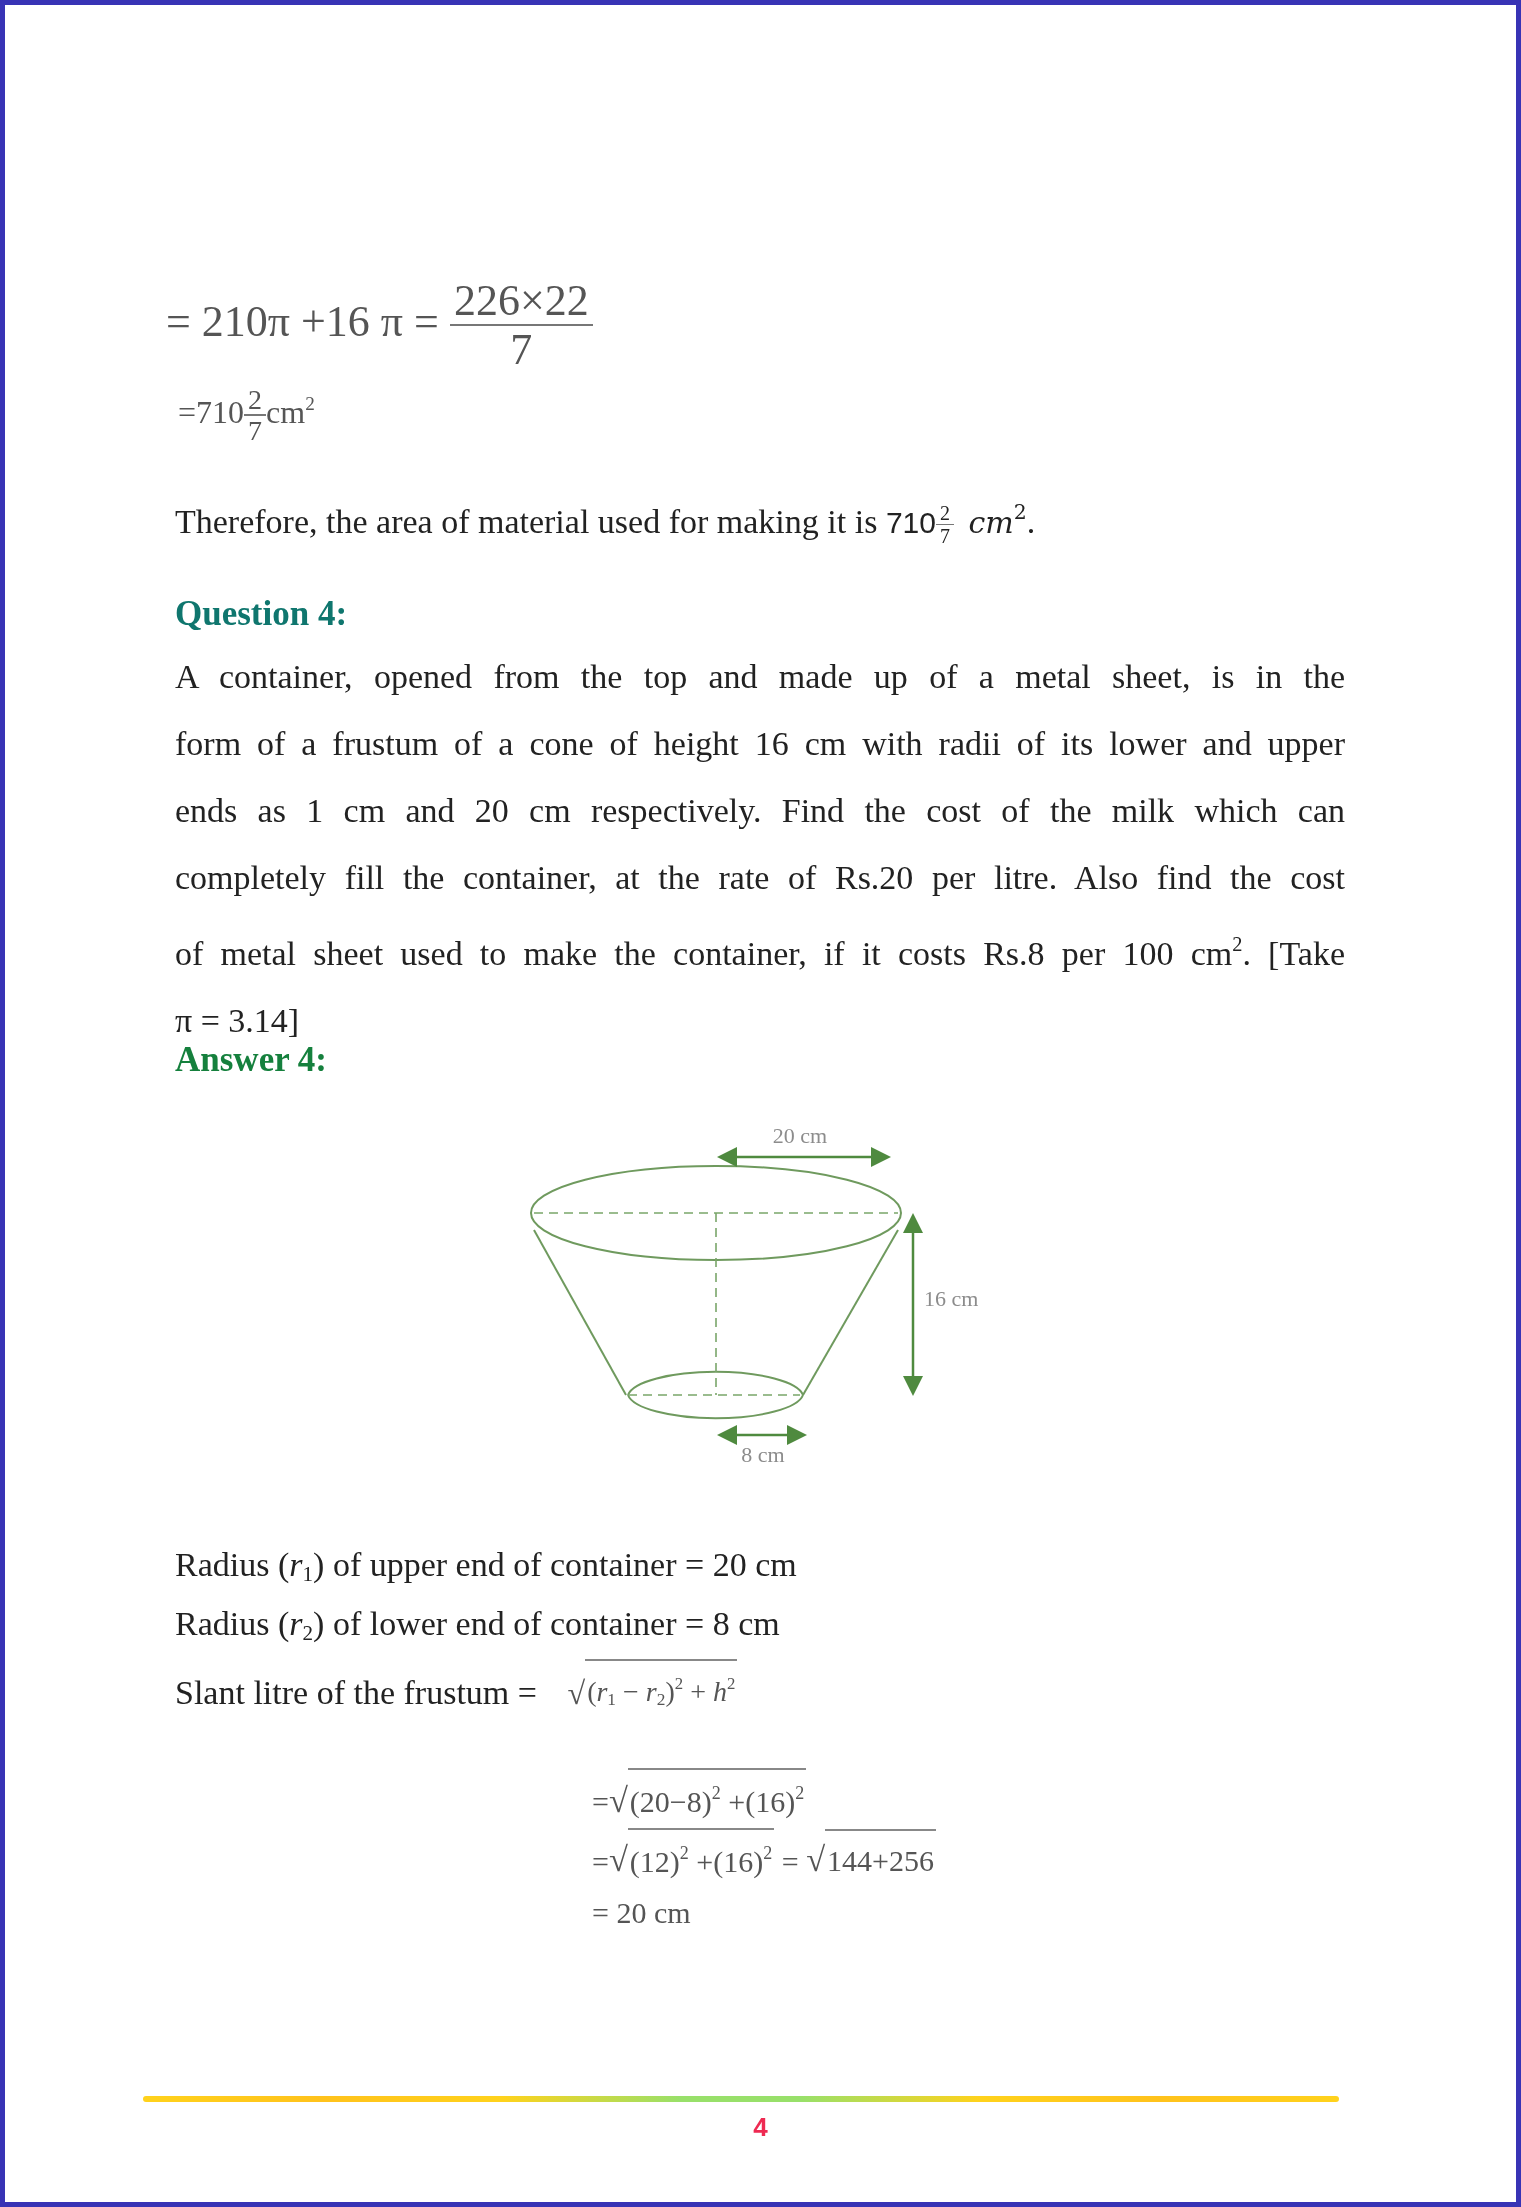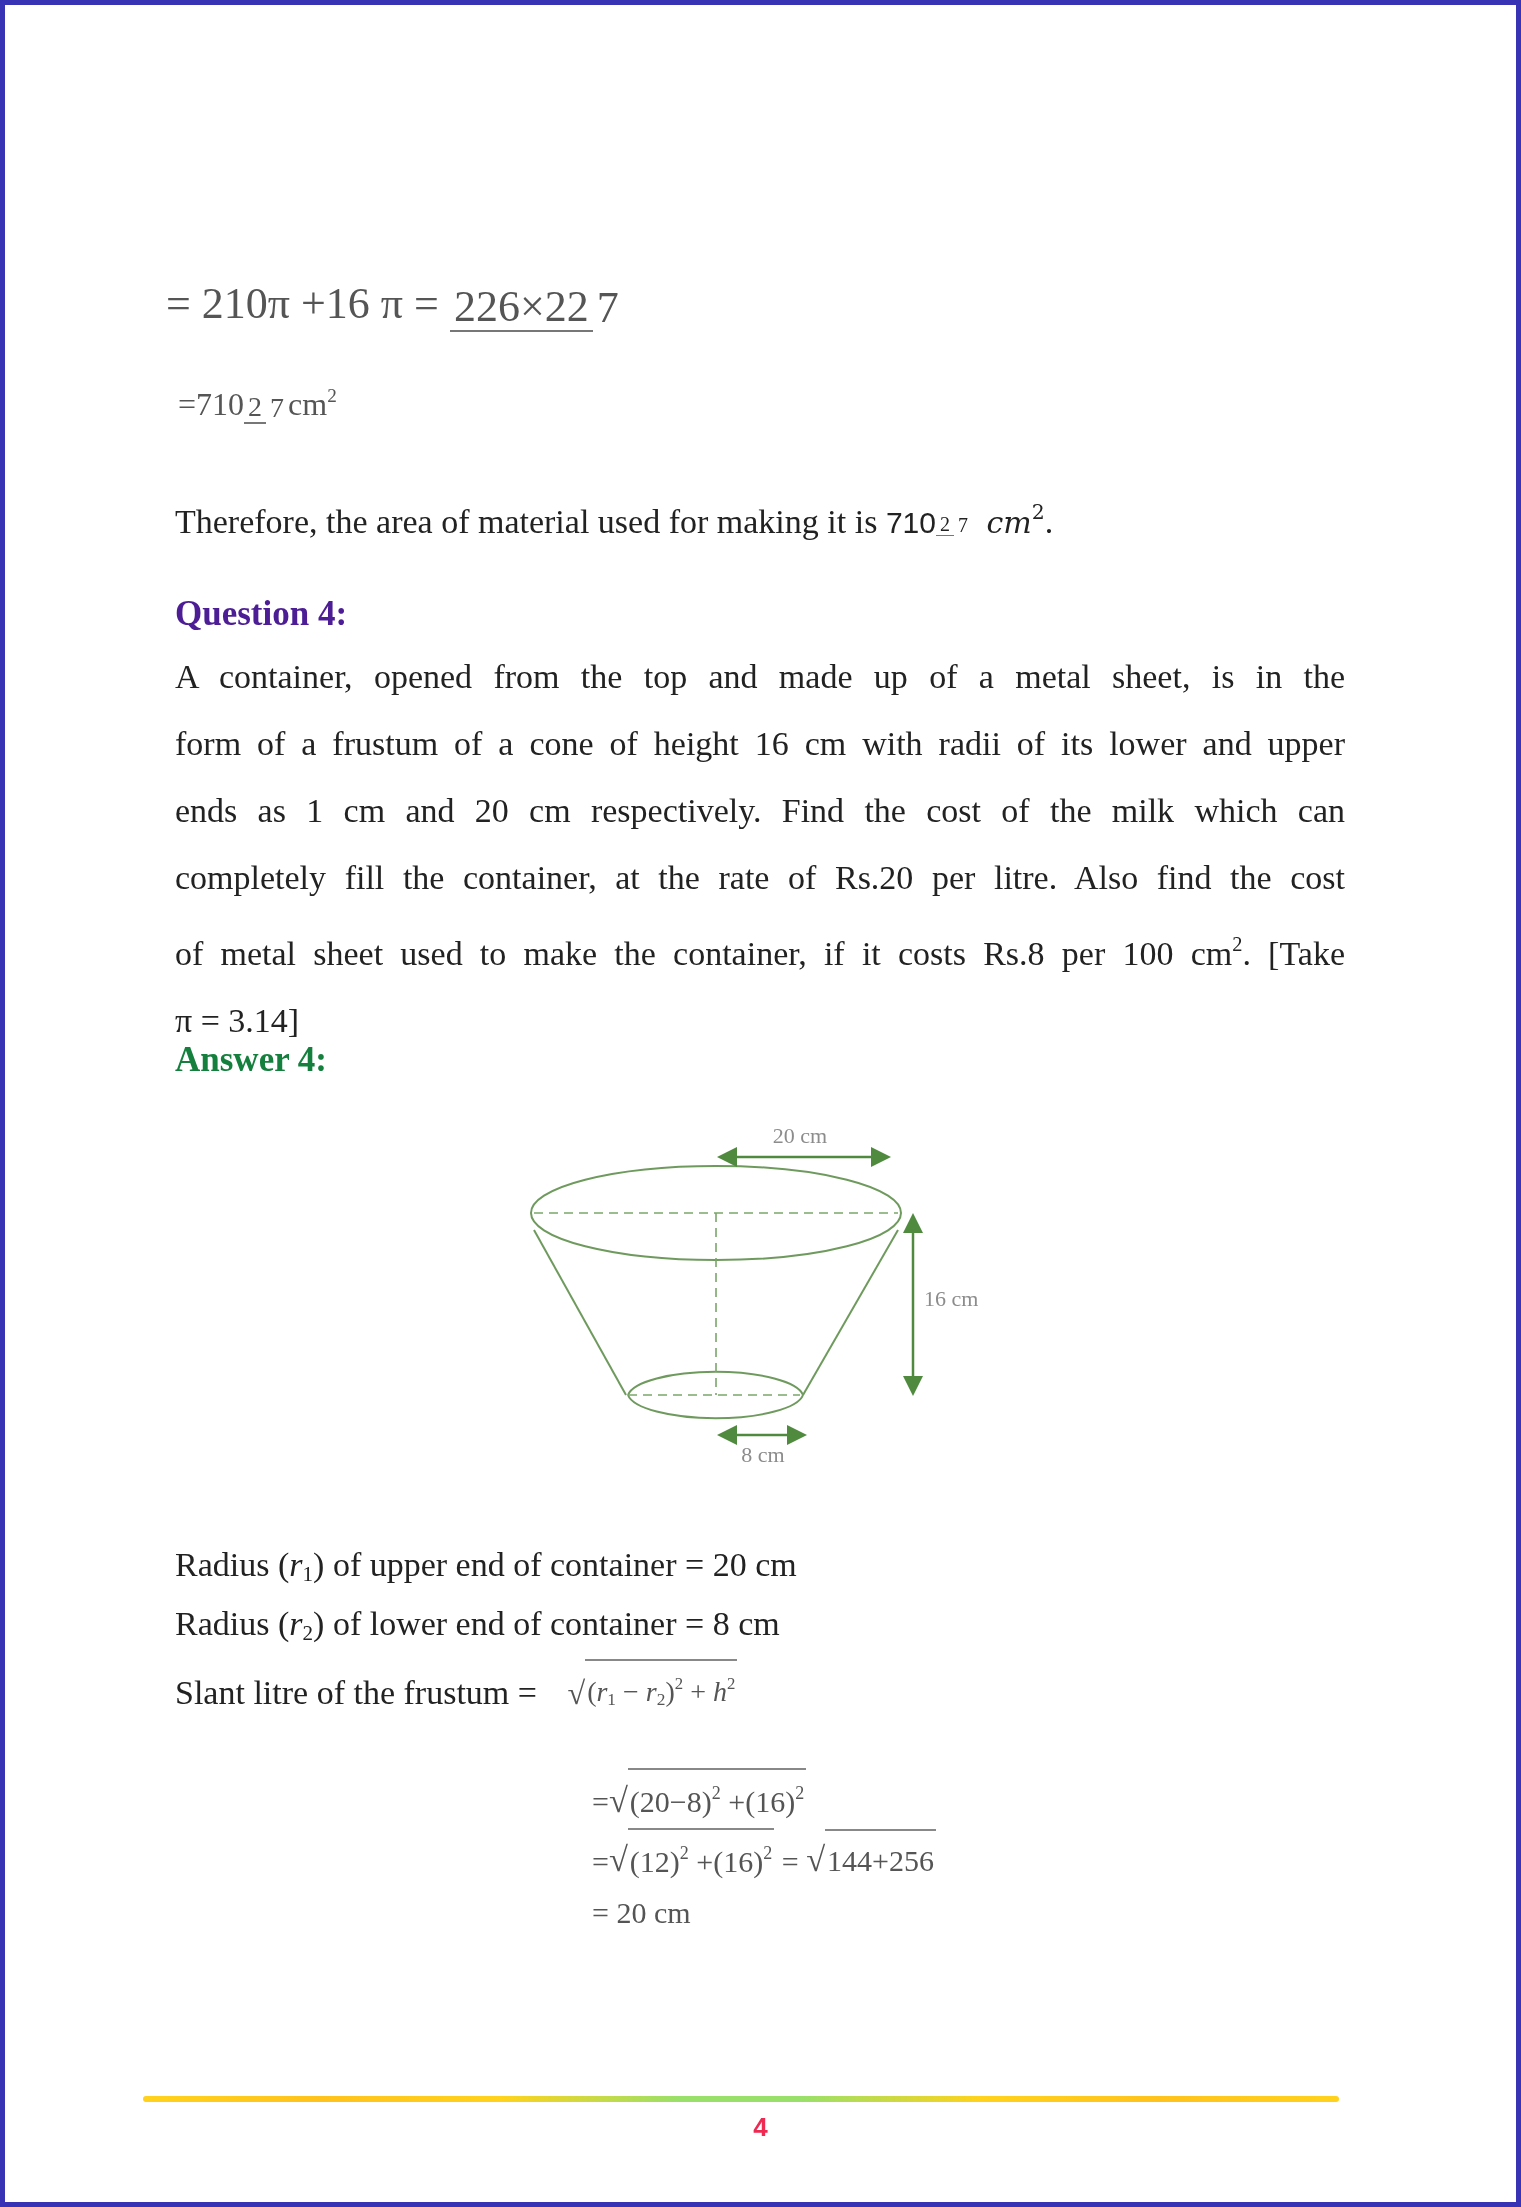--- a/index.html
+++ b/index.html
@@ -8,29 +8,29 @@
     background: #ffffff;
     font-family: "Liberation Serif", "DejaVu Serif", serif;
     color: #222222;
   }
   .page-border {
     position: absolute; left: 0; top: 0; width: 1521px; height: 2207px;
     box-sizing: border-box; border: 5px solid #3833b5; pointer-events: none;
   }
   .abs { position: absolute; white-space: nowrap; }
   .math-gray { color: #555555; font-family: "Liberation Serif", serif; }
-  .frac { display: inline-flex; flex-direction: row; align-items: center; vertical-align: middle; }
+  .frac { display: inline-flex; flex-direction: column; align-items: center; vertical-align: middle; }
   .frac .num { border-bottom: 2px solid #777; padding: 0 4px; line-height: 1.05; }
   .frac .den { line-height: 1.1; padding: 0 4px; }
   .body-text { font-size: 34px; line-height: 67px; color: #222; }
   .para {
     position: absolute; left: 175px; width: 1170px; font-size: 34px; line-height: 67px;
     text-align: justify; text-align-last: left; color: #222;
   }
-  .heading-red { color: #4c1d95; font-weight: bold; font-size: 35px; }
+  .heading-red { color: #0f766e; font-weight: bold; font-size: 35px; }
   .heading-green { color: #15803d; font-weight: bold; font-size: 35px; }
   .sqrt {
     display: inline-flex; align-items: flex-end;
   }
   .sqrt .rad { font-size: 1.15em; line-height: 1; }
   .sqrt .under { border-top: 2px solid #888; padding: 14px 2px 0 2px; line-height: 1.05; }
   sup.small { font-size: 0.6em; vertical-align: 0.7em; }
   sub.small { font-size: 0.62em; vertical-align: -0.25em; }
   .footer-line {
     position: absolute; left: 143px; top: 2096px; width: 1196px; height: 6px;

